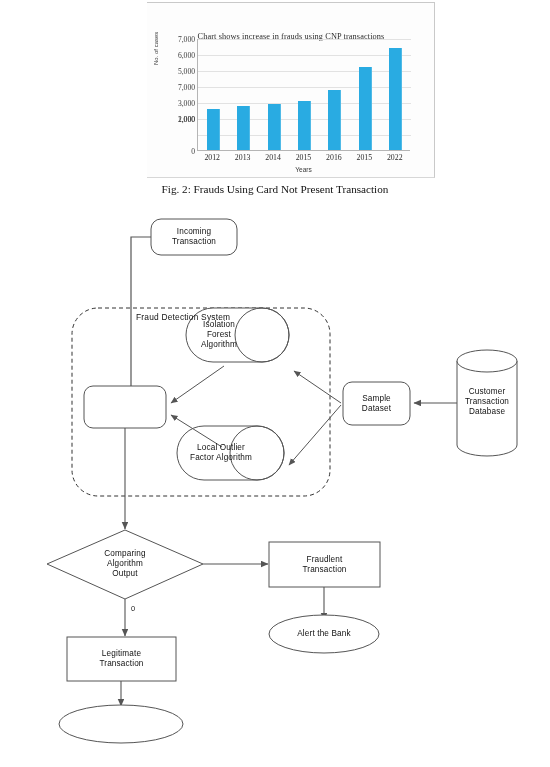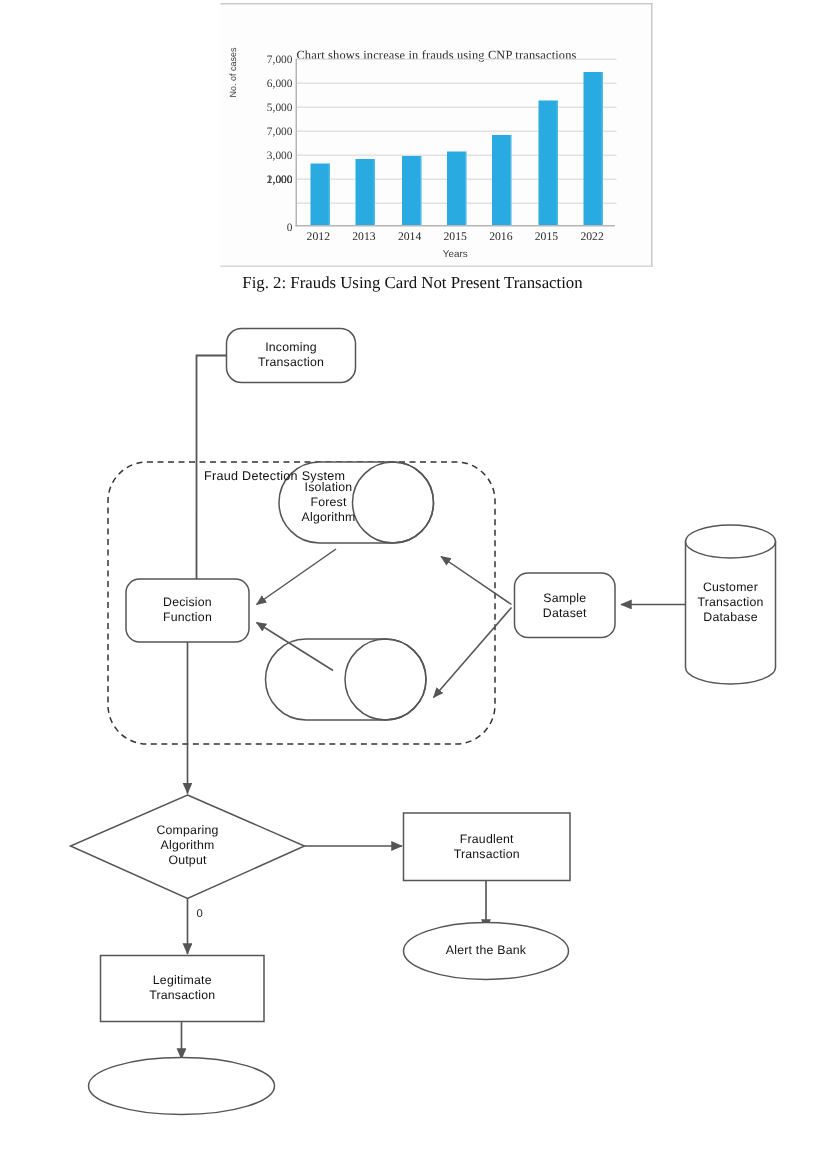--- a/index.html
+++ b/index.html
@@ -237,22 +237,22 @@
 
     <ellipse cx="121" cy="524" rx="62" ry="19" fill="#fff" stroke="#555" stroke-width="1"></ellipse>
   </svg>
 
   <div class="group-label" style="left:136px;top:112px;">Fraud Detection System</div>
 
   <div class="node-label" style="left:151px;top:19px;width:86px;height:36px;">Incoming<br>Transaction</div>
 
   <div class="node-label" style="left:178px;top:110px;width:82px;height:50px;">Isolation<br>Forest<br>Algorithm</div>
 
-  <div class="node-label" style="left:84px;top:186px;width:82px;height:42px;">Decision<br>Function</div>
-
+
+  <div class="node-label" style="left:174px;top:230px;width:94px;height:46px;">Local Outlier<br>Factor Algorithm</div>
 
   <div class="node-label" style="left:343px;top:182px;width:67px;height:43px;">Sample<br>Dataset</div>
 
   <div class="node-label" style="left:452px;top:175px;width:70px;height:54px;">Customer<br>Transaction<br>Database</div>
 
   <div class="node-label" style="left:82px;top:340px;width:86px;height:48px;">Comparing<br>Algorithm<br>Output</div>
 
   <div class="node-label" style="left:269px;top:342px;width:111px;height:45px;">Fraudlent<br>Transaction</div>
 
   <div class="node-label" style="left:269px;top:415px;width:110px;height:38px;">Alert the Bank</div>

